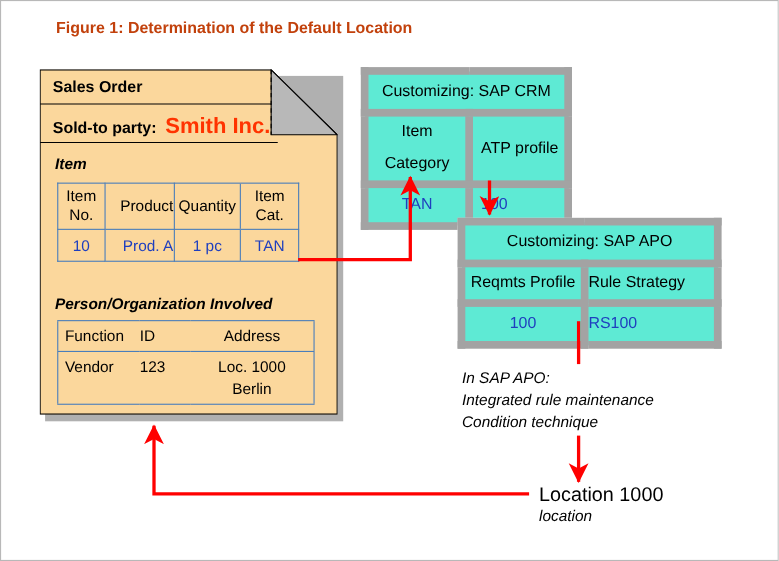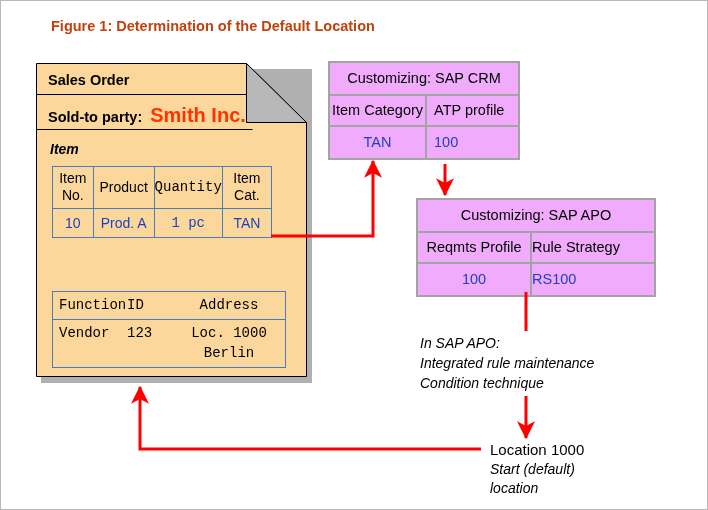--- a/index.html
+++ b/index.html
@@ -115,34 +115,33 @@
     border: 1px solid #4a7ebb;
     padding: 0;
     font-size: 14px;
     color: #000000;
     background: transparent;
     vertical-align: top;
   }
   .inner-table td.noborder-v {
     border-left: none;
     border-right: none;
-    font-family: Liberation Mono, monospace;
   }
   .inner-table td.blueval {
     color: #1f3fbf;
   }
 
   
   #item-table {
     left: 16px;
     top: 103px;
     width: 220px;
   }
   #item-table .c-no      { width: 42px; text-align: center; }
-  #item-table .c-prod    { width: 62px; text-align: center; }
+  #item-table .c-prod    { width: 62px; text-align: right; }
   #item-table .c-qty     { width: 60px; text-align: center; }
   #item-table .c-cat     { width: 52px; text-align: center; }
   #item-table tr.hdr td  { height: 38px; line-height: 17px; padding-top: 3px; }
   #item-table tr.val td  { height: 28px; line-height: 28px; }
 
   
   #person-table {
     left: 16px;
     top: 228px;
     width: 234px;
@@ -154,26 +153,26 @@
   #person-table tr.val td { height: 44px; line-height: 20px; padding-top: 3px; margin-top: 25px; }
 
   
   .cust-box {
     position: absolute;
     border: 1px solid #000000;
     border-collapse: collapse;
     background: #ffffff;
   }
   .cust-box td {
-    border: 2px solid #a3a3a3;
+    border: 7px solid #a3a3a3;
     padding: 0;
     font-size: 14.5px;
     color: #000000;
     text-align: center;
-    background: #f0abfc;
+    background: #5eead4;
   }
   .cust-box td.val-blue {
     color: #1f3fbf;
   }
   .cust-box tr.title td { height: 31px; line-height: 31px; }
   .cust-box tr.hdr td   { height: 29px; line-height: 29px; text-align: center; }
   .cust-box tr.val td   { height: 31px; line-height: 31px; }
 
   #crm-box { left: 327px; top: 60px; width: 192px; }
   #crm-box .crm-c1 { width: 100px; }
@@ -195,21 +194,21 @@
     line-height: 20px;
     white-space: nowrap;
   }
   #location-block {
     position: absolute;
     left: 489px;
     top: 438px;
     white-space: nowrap;
   }
   #location-title {
-    font-size: 15px;
+    font-size: 18px;
     color: #000000;
     line-height: 21px;
   }
   #location-sub {
     font-size: 14px;
     font-style: italic;
     color: #000000;
     line-height: 19px;
   }
 
@@ -278,20 +277,21 @@
         </tr>
         <tr class="val">
           <td class="c-no blueval">10</td>
           <td class="c-prod blueval">Prod. A</td>
           <td class="c-qty blueval noborder-v">1 pc</td>
           <td class="c-cat blueval">TAN</td>
         </tr>
       </tbody>
         </table>
 
+      <div id="person-heading" class="note-section-heading">Person/Organization Involved</div>
 
       <table id="person-table" class="inner-table">
         <tbody>
             <tr class="hdr">
           <td class="p-func noborder-v">Function</td>
           <td class="p-id noborder-v" style="text-align:left">ID</td>
           <td class="p-addr noborder-v">Address</td>
         </tr>
         <tr class="val">
           <td class="p-func noborder-v">Vendor</td>
@@ -340,21 +340,20 @@
     </table>
 
   <div id="apo-note">
     <div>In SAP APO:</div>
     <div>Integrated rule maintenance</div>
     <div>Condition technique</div>
   </div>
 
   <div id="location-block">
     <div id="location-title">Location 1000</div>
-    <div id="location-sub">Start (default)</div>
     <div id="location-sub" class="loc-sub2" style="font-size:14px;font-style:italic;color:#000;line-height:19px;">location</div>
   </div>
 
   <svg id="arrow-layer" width="708" height="510" viewBox="0 0 708 510" xmlns="http://www.w3.org/2000/svg">
     <defs>
       <marker id="redArrow" markerWidth="7" markerHeight="7" refX="5.6" refY="3" orient="auto" markerUnits="strokeWidth">
         <path d="M0,0 L6,3 L0,6 L1.6,3 Z" fill="#ff0000"></path>
       </marker>
     </defs>
 

